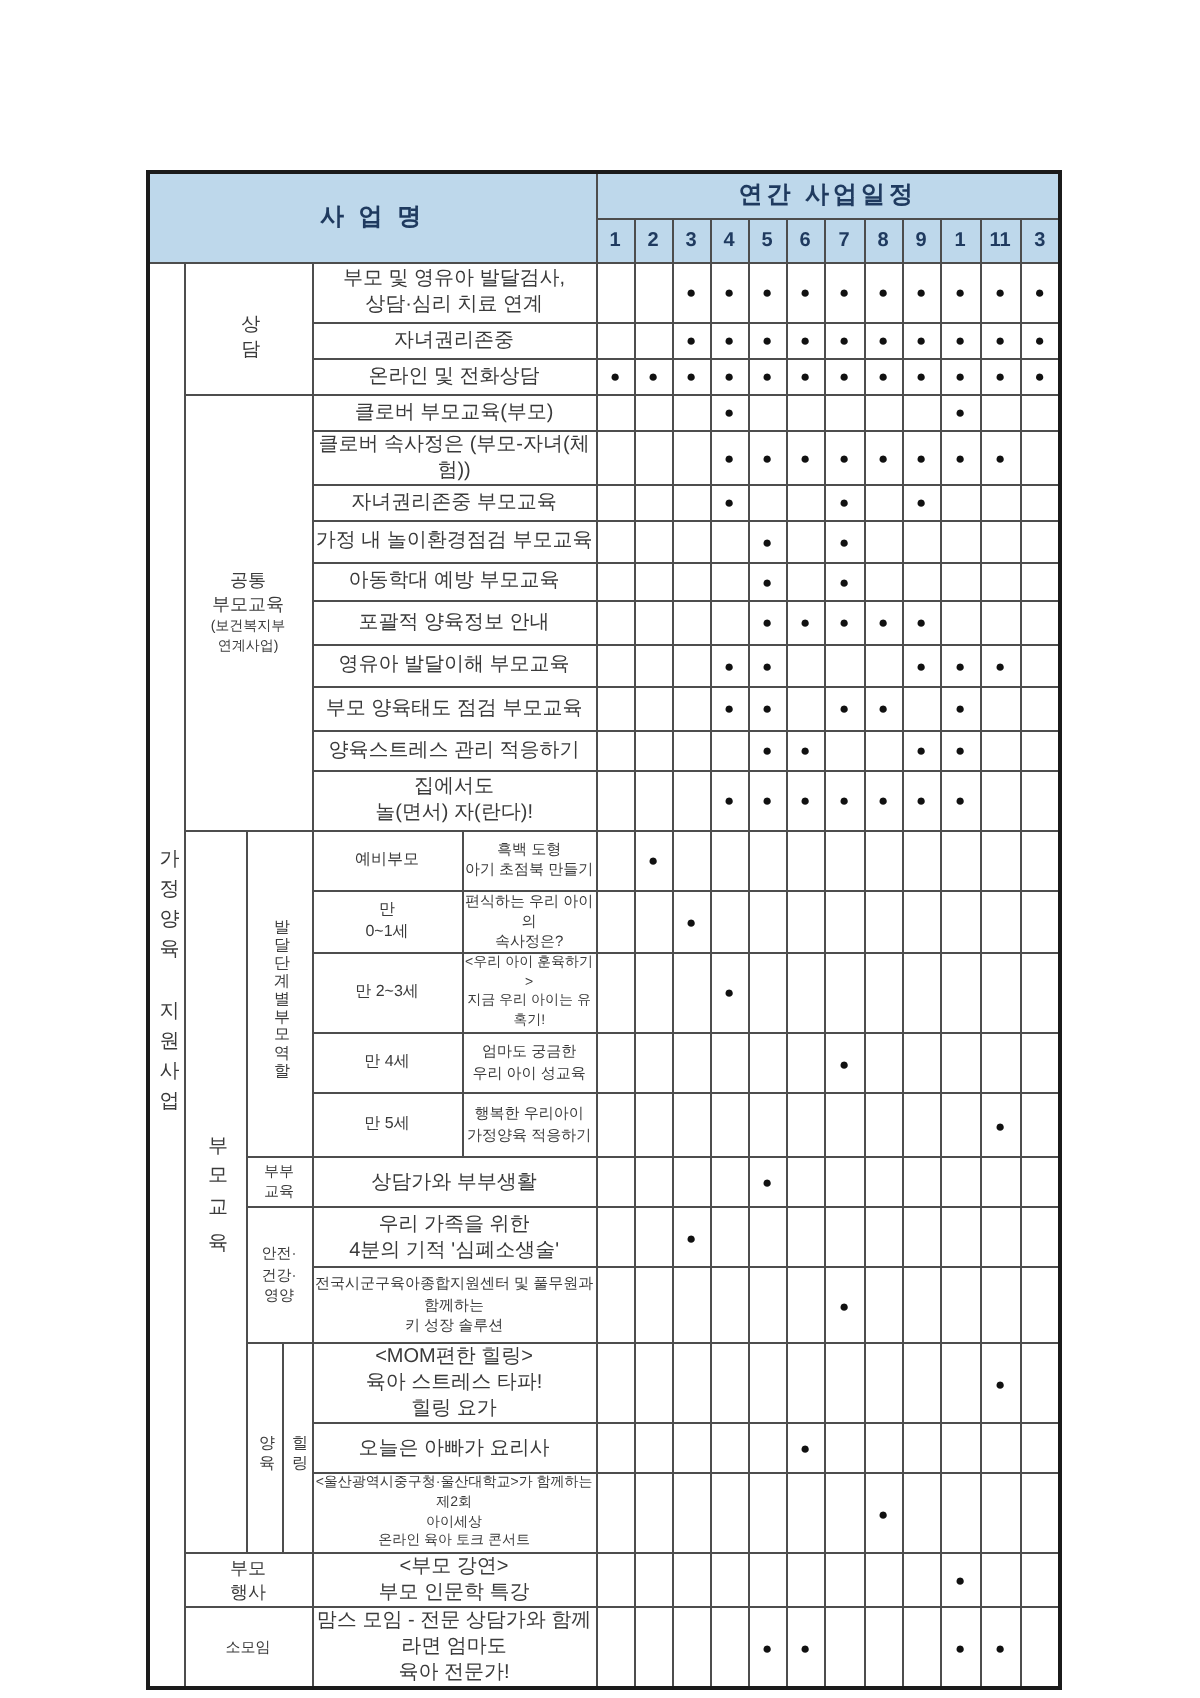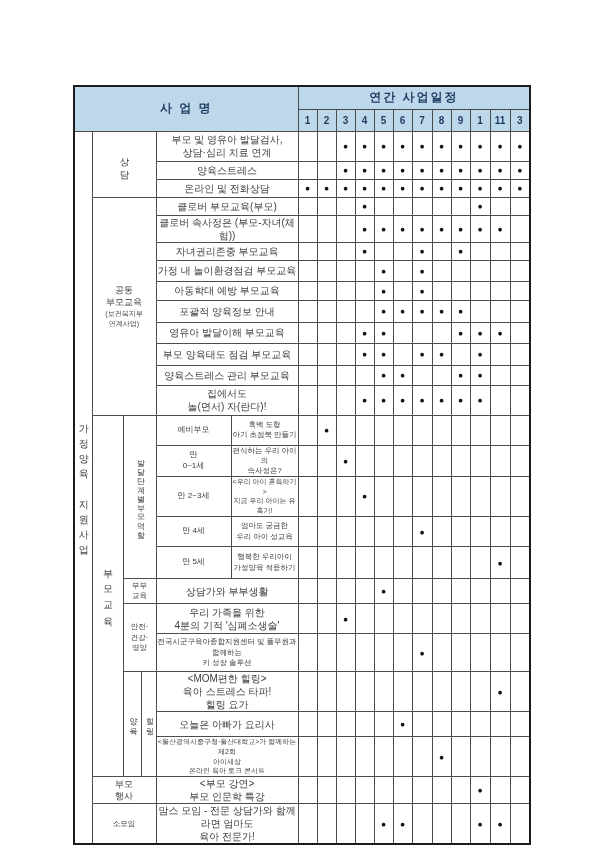--- a/index.html
+++ b/index.html
@@ -86,21 +86,21 @@
           <td class="m">●</td>
           <td class="m">●</td>
           <td class="m">●</td>
           <td class="m">●</td>
           <td class="m">●</td>
           <td class="m">●</td>
           <td class="m">●</td>
           <td class="m">●</td>
         </tr>
     <tr style="height:18px">
-      <td colspan="2" class="name pre">양육스트레스</td>
+      <td colspan="2" class="name pre">자녀권리존중</td>
     <td class="m"></td>
           <td class="m"></td>
           <td class="m">●</td>
           <td class="m">●</td>
           <td class="m">●</td>
           <td class="m">●</td>
           <td class="m">●</td>
           <td class="m">●</td>
           <td class="m">●</td>
           <td class="m">●</td>
@@ -243,21 +243,21 @@
           <td class="m">●</td>
           <td class="m"></td>
           <td class="m">●</td>
           <td class="m">●</td>
           <td class="m"></td>
           <td class="m">●</td>
           <td class="m"></td>
           <td class="m"></td>
         </tr>
     <tr style="height:20px">
-          <td colspan="2" class="name pre">양육스트레스 관리 부모교육</td>
+          <td colspan="2" class="name pre">양육스트레스 관리 적응하기</td>
           <td class="m"></td>
           <td class="m"></td>
           <td class="m"></td>
           <td class="m"></td>
           <td class="m">●</td>
           <td class="m">●</td>
           <td class="m"></td>
           <td class="m"></td>
           <td class="m">●</td>
           <td class="m">●</td>

